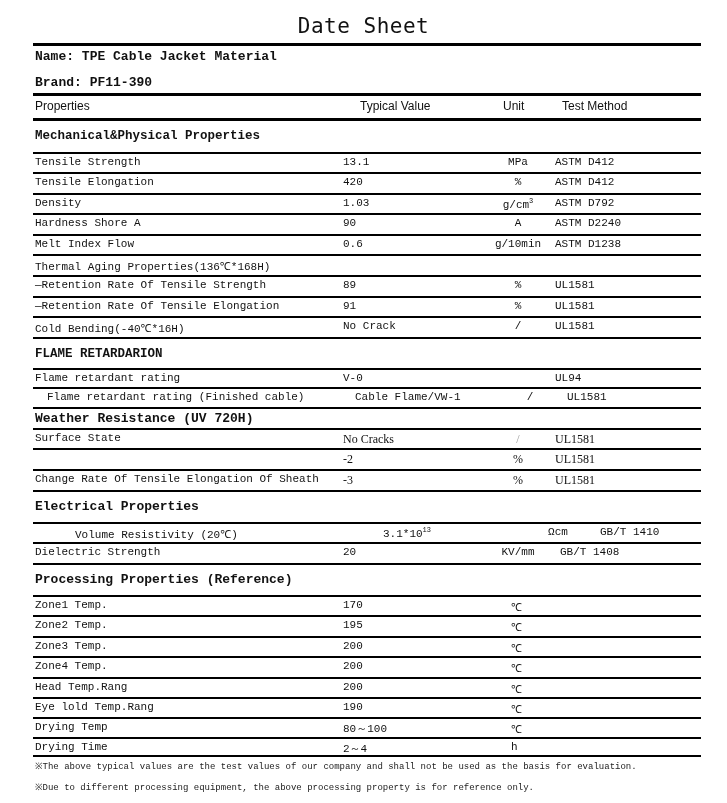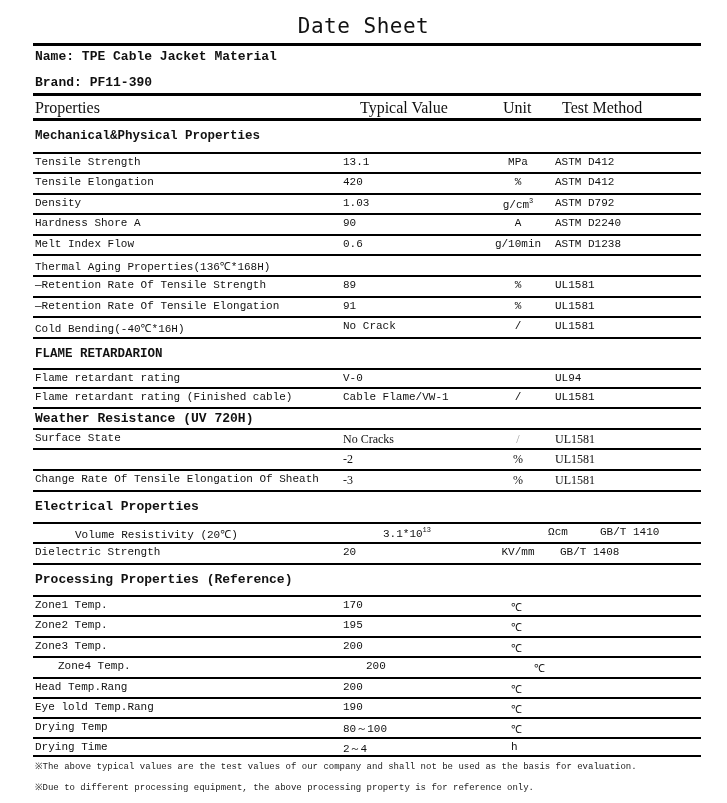--- a/index.html
+++ b/index.html
@@ -2,21 +2,21 @@
 <html><head>
 <meta charset="utf-8">
 <style>
   html, body { margin: 0; padding: 0; background: #ffffff; }
   body { width: 727px; height: 803px; position: relative; overflow: hidden; color: #111; font-family: "Liberation Mono", "DejaVu Sans Mono", monospace; }
   .title { position: absolute; left: 0; width: 727px; top: 14px; text-align: center; font-size: 21px; letter-spacing: 0.5px; font-family: "DejaVu Sans Mono", "Liberation Mono", monospace; }
   .rule { position: absolute; left: 33px; width: 668px; background: #000; }
   .thick { height: 3px; }
   .thin { height: 1.5px; }
   .meta { position: absolute; left: 35px; font-size: 13px; font-weight: bold; font-family: "Liberation Mono", monospace; }
-  .hdr { position: absolute; top: 99px; font-size: 16px; font-family: Liberation Serif, serif; }
+  .hdr { position: absolute; top: 99px; font-size: 12px; font-family: Liberation Sans, sans-serif; }
   .sec { position: absolute; left: 35px; font-size: 12.5px; font-weight: bold; font-family: "Liberation Mono", monospace; }
   .row { position: absolute; left: 33px; width: 668px; height: 20px; font-size: 11px; font-family: "Liberation Mono", monospace; }
   .row .p { position: absolute; left: 2px; top: 4px; white-space: nowrap; }
   .row .v { position: absolute; left: 310px; width: 130px; top: 4px; white-space: nowrap; }
   .row .u { position: absolute; left: 455px; width: 60px; text-align: center; top: 4px; white-space: nowrap; }
   .row .u.left { text-align: left; left: 478px; }
   .row .m { position: absolute; left: 522px; top: 4px; white-space: nowrap; }
   .row .m.gb { left: 527px; }
   .serif { font-family: "Liberation Serif", serif; font-size: 12px; }
   .gray { color: #999; }
@@ -110,21 +110,21 @@
 <div class="sec" style="top:347px">FLAME RETARDARION</div>
 <div class="rule thin" style="top:368px"></div>
 <div id="flame">
     <div class="row" style="top: 368px; height: 19px;">
       <span class="p">Flame retardant rating</span>
       <span class="v"><span>V-0</span></span>
       <span class="u"><span></span></span>
       <span class="m">UL94</span>
     </div>
     <div class="rule thin" style="top: 387px;"></div>
-    <div class="row" style="top: 387px; height: 36px;">
+    <div class="row" style="top: 387px; height: 36px; margin-left: 12px;">
       <span class="p">Flame retardant rating (Finished cable)</span>
       <span class="v"><span>Cable Flame/VW-1</span></span>
       <span class="u"><span>/</span></span>
       <span class="m">UL1581</span>
     </div>
     <div class="rule thin" style="top: 407px;"></div>
   </div>
 
 <div class="sec" style="top:411px; font-size:13px">Weather Resistance (UV 720H)</div>
 <div class="rule thin" style="top:428px"></div>
@@ -187,21 +187,21 @@
       <span class="m"></span>
     </div>
     <div class="rule thin" style="top: 636px;"></div>
     <div class="row" style="top: 636px; height: 20px;">
       <span class="p">Zone3 Temp.</span>
       <span class="v"><span>200</span></span>
       <span class="u left"><span>℃</span></span>
       <span class="m"></span>
     </div>
     <div class="rule thin" style="top: 656px;"></div>
-    <div class="row" style="top: 656px; height: 21px; margin-left: 23px;">
+    <div class="row" style="top: 656px; height: 21px;">
       <span class="p">Zone4 Temp.</span>
       <span class="v"><span>200</span></span>
       <span class="u left"><span>℃</span></span>
       <span class="m"></span>
     </div>
     <div class="rule thin" style="top: 677px;"></div>
     <div class="row" style="top: 677px; height: 32px;">
       <span class="p">Head Temp.Rang</span>
       <span class="v"><span>200</span></span>
       <span class="u left"><span>℃</span></span>

